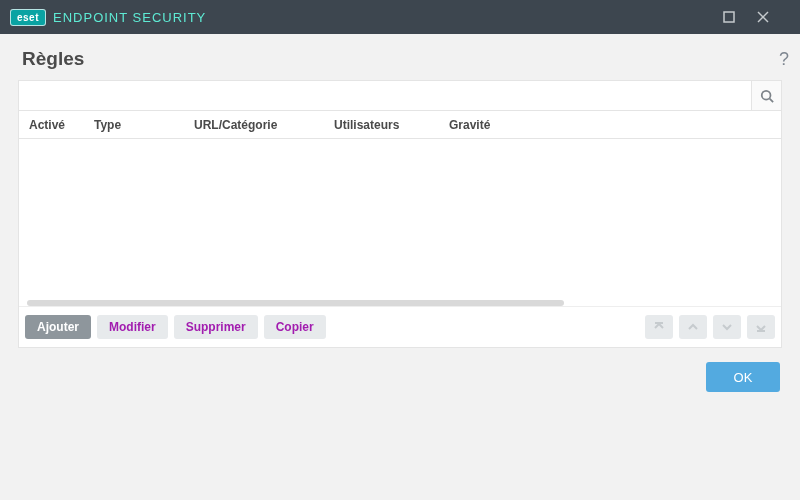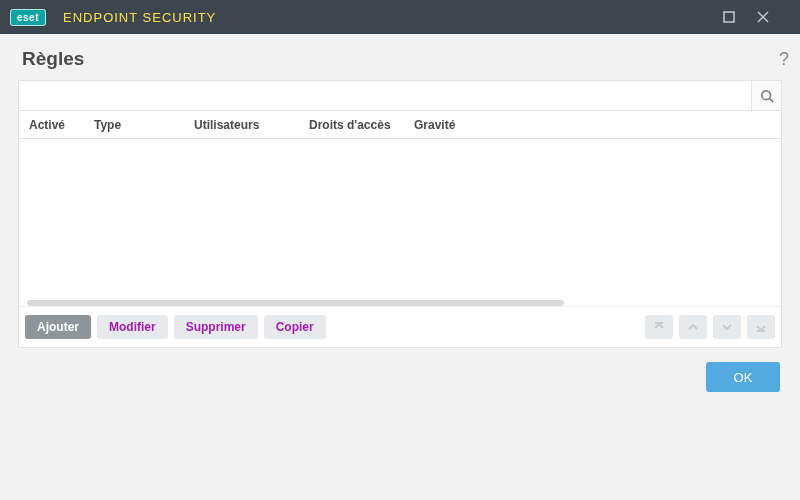--- a/index.html
+++ b/index.html
@@ -6,21 +6,21 @@
   html, body { width: 800px; height: 500px; overflow: hidden; background: #f2f2f2; }
   .titlebar {
     height: 34px; background: #3d464f; color: #d5dade;
     display: flex; align-items: center; padding: 0 20px 0 10px;
   }
   .brand-badge {
     background: #0aa3a3; color: #fff; font-size: 10px; font-weight: 700;
     padding: 2px 6px; border-radius: 3px; letter-spacing: 0.5px; margin-right: 7px;
     border: 1px solid rgba(255,255,255,0.7);
   }
-  .brand-text { font-size: 13px; letter-spacing: 1px; color: #fde047; font-weight: 400; margin-left: 10px; }
+  .brand-text { font-size: 13px; letter-spacing: 1px; color: #5eead4; font-weight: 400; }
   .spacer { flex: 1; }
   .win-btn {
     width: 34px; height: 34px; display: flex; align-items: center; justify-content: center;
     color: #c5cacd; cursor: pointer;
   }
   .win-btn svg { width: 12px; height: 12px; stroke: currentColor; stroke-width: 1.5; fill: none; }
 
   .page-title-row {
     display: flex; align-items: center; padding: 14px 6px 10px 22px;
   }
@@ -136,22 +136,22 @@
       <svg viewBox="0 0 16 16">
         <circle cx="7" cy="7" r="5"></circle>
           <line x1="11" y1="11" x2="15" y2="15"></line>
       </svg>
     </div>
   </div>
 
   <div class="thead-row">
     <div class="col col-activated">Activé</div>
     <div class="col col-type">Type</div>
+    <div class="col col-url">URL/Catégorie</div>
     <div class="col col-users">Utilisateurs</div>
-    <div class="col col-rights">Droits d'accès</div>
     <div class="col col-severity">Gravité</div>
   </div>
 
   <div class="table-body"></div>
 
   <div class="scroll-indicator"></div>
 
   <div class="panel-footer">
     <button class="flat-btn primary">Ajouter</button>
     <button class="flat-btn disabled">Modifier</button>

